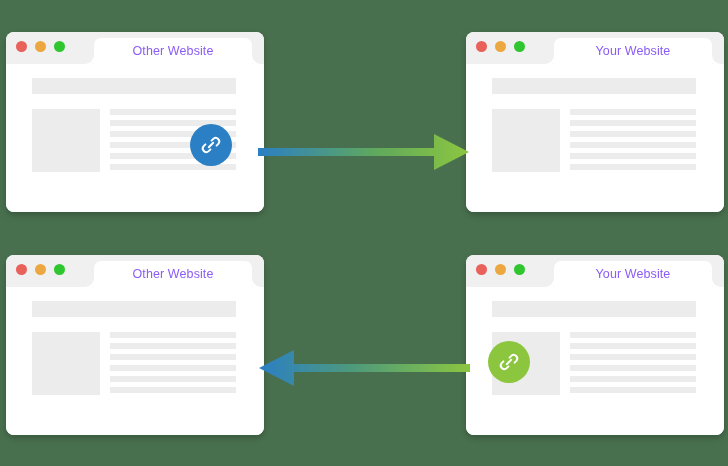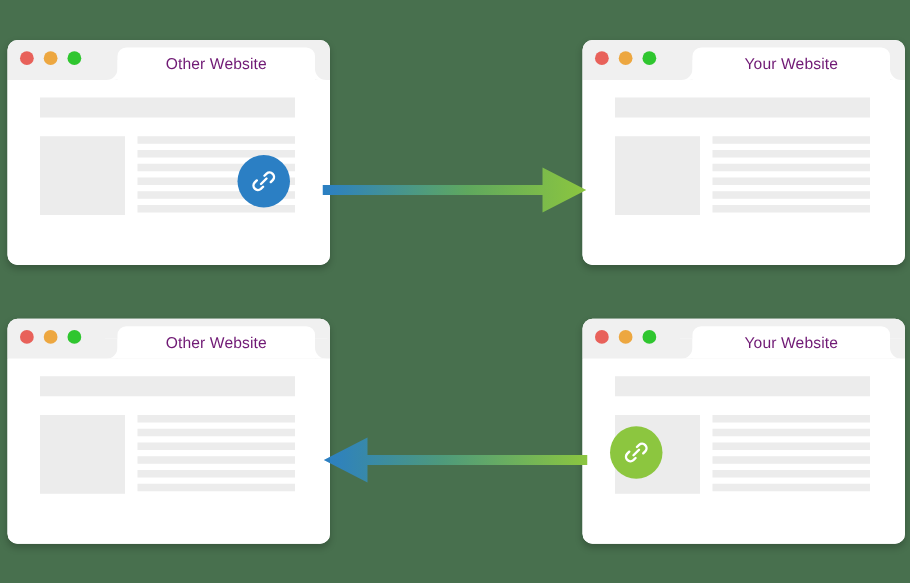--- a/index.html
+++ b/index.html
@@ -59,21 +59,21 @@
     border-bottom-right-radius:9px;
     box-shadow:6px 0 0 0 #ffffff;
   }
   .tab::after{
     right:-16px;
     border-bottom-left-radius:9px;
     box-shadow:-6px 0 0 0 #ffffff;
   }
   .tab-label{
     font-size:12.5px;
-    color:#701a75;
+    color:#8b5cf6;
     letter-spacing:.1px;
     white-space:nowrap;
     position:relative;z-index:2;
   }
 
   .page{
     position:relative;
     height:148px;
     background:#fff;
     border-radius:0 0 8px 8px;

